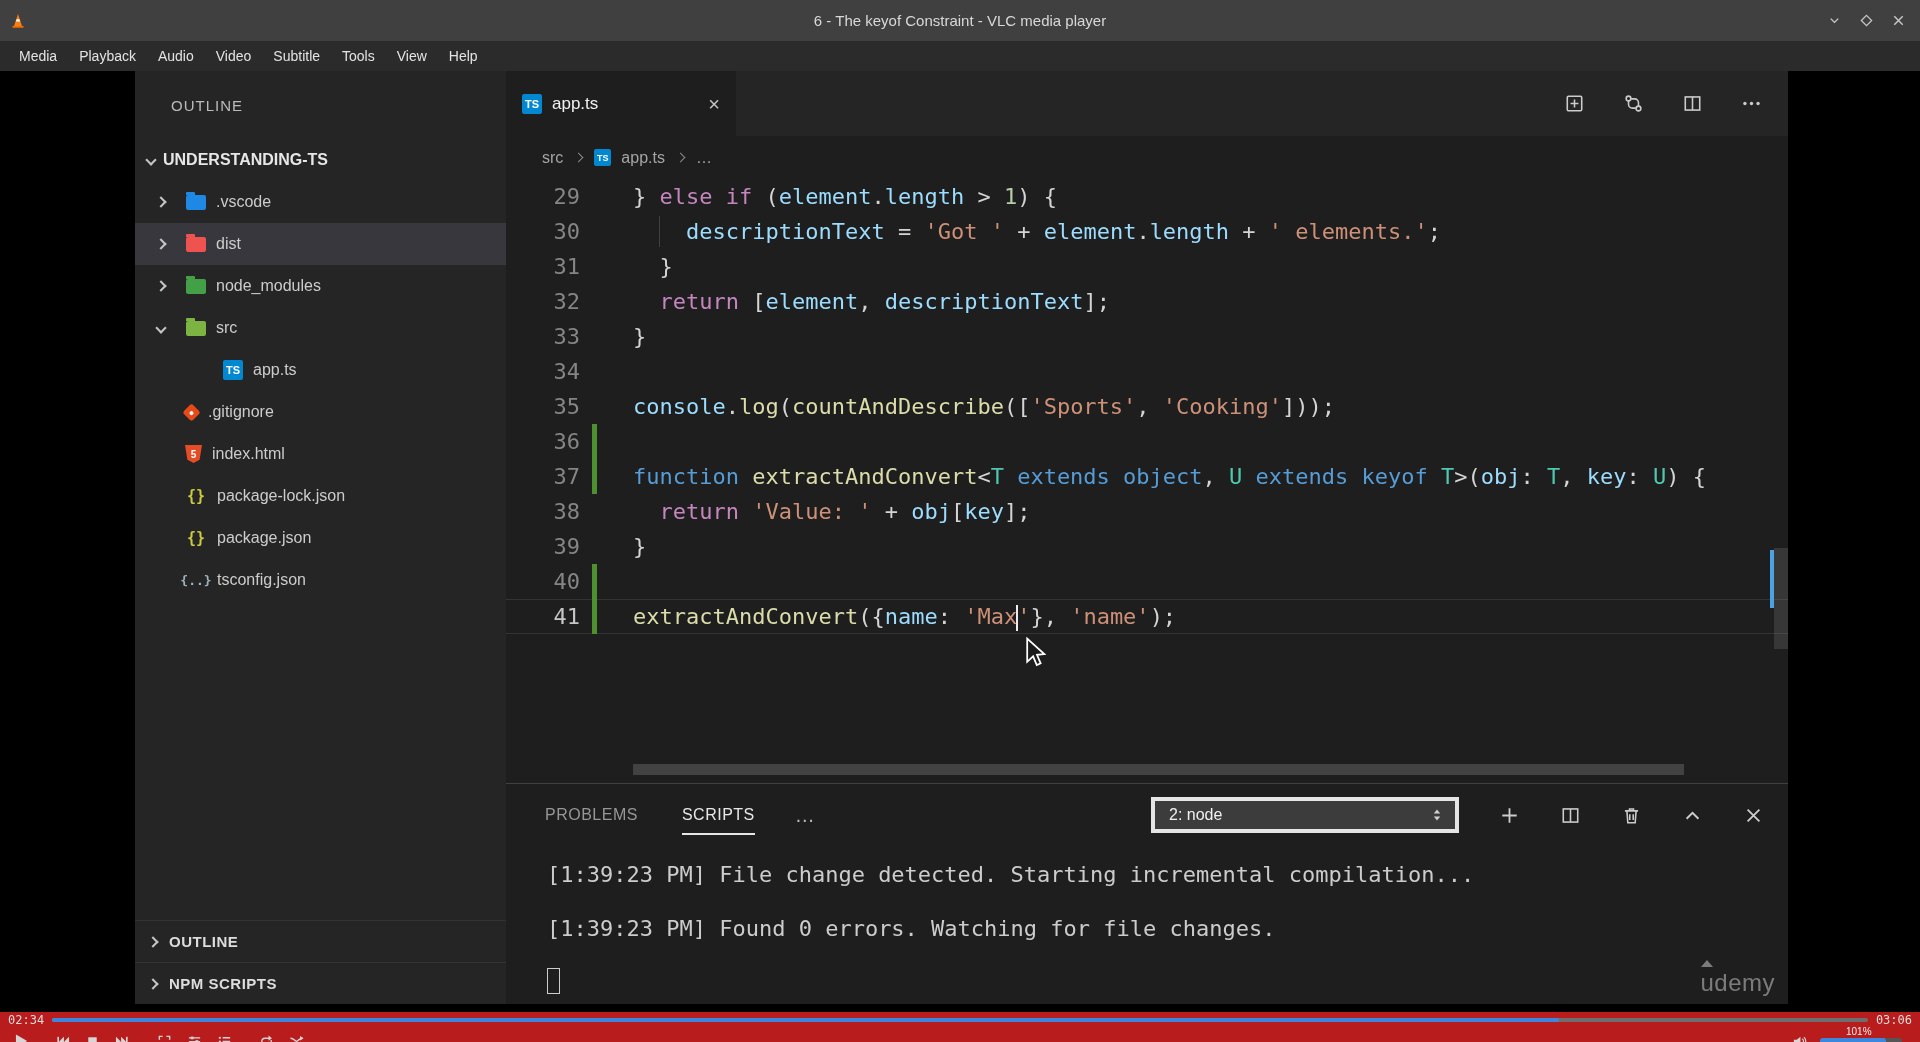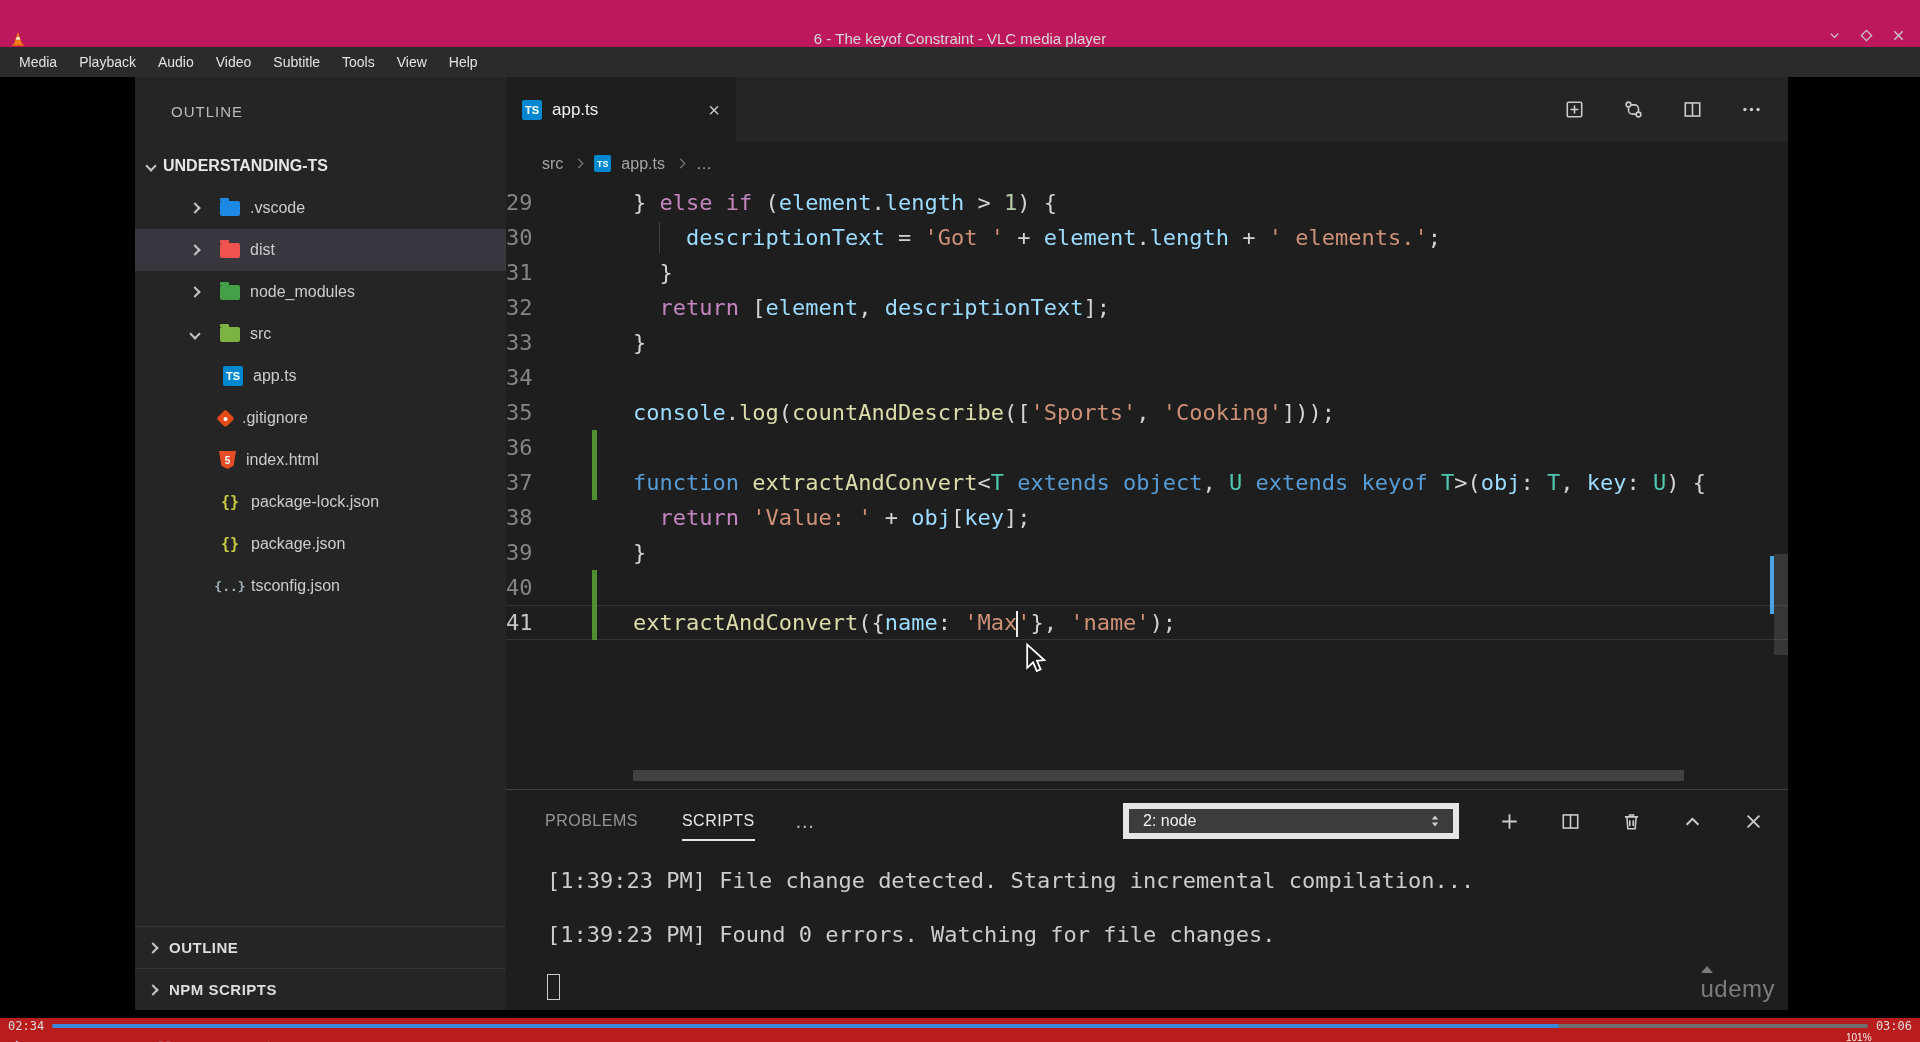--- a/index.html
+++ b/index.html
@@ -1,36 +1,36 @@
 <!DOCTYPE html>
 <html style="--c-ctrl: #C586C0; --c-kw: #569CD6; --c-type: #4EC9B0; --c-fn: #DCDCAA; --c-var: #9CDCFE; --c-str: #CE9178; --c-num: #B5CEA8; --c-fg: #D4D4D4; --c-gutter_added: #4e8f2f; --c-progress: #3b87dd; --c-selection_bg: #37373d;"><head>
 <meta charset="utf-8">
 <style>
   *{margin:0;padding:0;box-sizing:border-box}
   html,body{width:1920px;height:1042px;overflow:hidden;background:#000;font-family:"Liberation Sans",sans-serif}
   button{font-family:inherit;cursor:default}
 
   
-  .titlebar{height:47px;background:#be185d;display:flex;align-items:flex-end;position:relative;color:#c9c9c9}
+  .titlebar{height:41px;background:#404040;display:flex;align-items:center;position:relative;color:#c9c9c9}
   .cone{margin-left:10px;display:flex;z-index:2}
   .title-text{position:absolute;left:0;right:0;text-align:center;font-size:15px;color:#d8d8d8}
   .win-controls{margin-left:auto;display:flex;gap:8px;padding-right:10px;z-index:2}
   .win-btn{width:24px;height:24px;background:none;border:none;color:#c9c9c9;display:flex;align-items:center;justify-content:center}
   .win-btn svg{width:15px;height:15px}
   .menubar{height:30px;background:#2b2b2b;display:flex;align-items:center;padding-left:8px}
   .menu-item{font-size:14px;color:#e3e3e3;padding:4px 11px}
 
   .video{position:relative;height:941px;background:#000}
 
   
   .vscode{position:absolute;left:135px;top:0;width:1653px;height:933px;display:flex;background:#1e1e1e}
   .sidebar{width:371px;background:#252526;display:flex;flex-direction:column;flex:none;color:#cccccc}
   .explorer-header{height:68px;display:flex;align-items:center;padding-left:36px;font-size:15px;letter-spacing:1px;color:#bbbbbb}
   .root-row{height:42px;display:flex;align-items:center;padding-left:12px;gap:8px;font-weight:bold;font-size:16px;color:#e7e7e7}
-  .tree-row{height:42px;display:flex;align-items:center;padding-left:56px;font-size:16px;color:#cccccc}
+  .tree-row{height:42px;display:flex;align-items:center;padding-left:22px;font-size:16px;color:#cccccc}
   .tree-row.selected{background:#37373d}
   .tree-row.indent2{padding-left:60px}
   .chev-slot{width:28px;display:flex;align-items:center;flex:none}
   .chev{display:inline-block;width:8px;height:8px;border-right:2px solid #c5c5c5;border-bottom:2px solid #c5c5c5}
   .chev.right{transform:rotate(-45deg)}
   .chev.down{transform:rotate(45deg)}
   .ficon{width:22px;display:flex;align-items:center;justify-content:center;flex:none;margin-right:10px}
   .ficon.folder{width:20px;height:15px;border-radius:2px;position:relative;margin-left:1px}
   .ficon.folder::before{content:"";position:absolute;top:-3px;left:0;width:9px;height:3px;border-radius:1px 1px 0 0;background:inherit}
   .ficon.ts{width:20px;height:20px;background:#0288d1;color:#fff;font:bold 11px "Liberation Sans",sans-serif;border-radius:2px;display:flex;align-items:center;justify-content:center}
@@ -51,42 +51,42 @@
   .tab-actions{margin-left:auto;display:flex;align-items:center;gap:38px;padding-right:26px;color:#cccccc}
   .act-btn{background:none;border:none;color:#cccccc;display:flex;align-items:center;justify-content:center}
   .act-btn svg{width:21px;height:21px}
   .breadcrumb{height:43px;display:flex;align-items:center;gap:10px;padding-left:36px;color:#a5a5a5;font-size:16px}
   .bc-sep{width:7px;height:7px;border-right:1.6px solid #8a8a8a;border-bottom:1.6px solid #8a8a8a;transform:rotate(-45deg);margin:0 2px}
   .bc-ts{width:17px;height:17px;background:#0288d1;color:#fff;font:bold 9px "Liberation Sans",sans-serif;border-radius:2px;display:flex;align-items:center;justify-content:center}
 
   .editor{flex:1;position:relative;font:22px "DejaVu Sans Mono",monospace;line-height:35px;color:var(--c-fg,#d4d4d4);overflow:hidden}
   .code-line{display:flex;height:35px;position:relative}
   .code-line.current{box-shadow:inset 0 1px 0 #343434, inset 0 -1px 0 #343434}
-  .num{width:74px;flex:none;text-align:left;color:#858585}
+  .num{width:74px;flex:none;text-align:right;color:#858585}
   .code-line.current .num{color:#c6c6c6}
   .modgap{width:53px;flex:none;position:relative}
   .code-line.added .modgap::before{content:"";position:absolute;left:12px;top:0;bottom:0;width:5px;background:var(--c-gutter_added,#4e8f2f)}
   .text{white-space:pre;position:relative}
   .indent-guide{position:absolute;left:2ch;top:2px;bottom:2px;border-left:1px solid #404040}
   .tk-ctrl{color:var(--c-ctrl)} .tk-kw{color:var(--c-kw)} .tk-type{color:var(--c-type)}
   .tk-fn{color:var(--c-fn)} .tk-var{color:var(--c-var)} .tk-str{color:var(--c-str)}
   .tk-num{color:var(--c-num)} .tk-fg{color:var(--c-fg)}
   .caret{display:inline-block;width:2px;height:26px;background:#ececec;vertical-align:middle;margin:0 -1px}
   .hscroll{position:absolute;left:127px;bottom:8px;width:1051px;height:11px;background:rgba(121,121,121,.4)}
   .vscroll-thumb{position:absolute;right:0;top:369px;width:14px;height:101px;background:rgba(121,121,121,.28)}
   .ruler-mark{position:absolute;right:14px;top:371px;width:4px;height:58px;background:#4ba3e3}
 
   .panel{height:221px;border-top:1px solid rgba(128,128,128,.35);background:#1e1e1e;display:flex;flex-direction:column}
   .panel-header{height:62px;display:flex;align-items:center;padding-left:39px}
   .panel-tabs{display:flex;gap:44px}
   .panel-tab{background:none;border:none;font-size:16px;letter-spacing:.5px;color:#969696;height:40px}
   .panel-tab.active{color:#e7e7e7;box-shadow:inset 0 -2px 0 #e7e7e7}
   .panel-ellipsis{margin-left:40px;color:#bbbbbb;font-size:20px;letter-spacing:2px}
   .panel-right{margin-left:auto;display:flex;align-items:center;padding-right:24px;gap:40px}
-  .dropdown{width:336px;height:36px;background:#3c3c3c;border:6px solid #e5e5e5;color:#f0f0f0;font-size:16px;display:flex;align-items:center;padding:0 10px 0 14px}
+  .dropdown{width:308px;height:36px;background:#3c3c3c;border:4px solid #e5e5e5;color:#f0f0f0;font-size:16px;display:flex;align-items:center;padding:0 10px 0 14px}
   .dd-arrows{margin-left:auto;display:flex;color:#d0d0d0}
   .dd-arrows svg{width:16px;height:16px}
   .panel-actions{display:flex;gap:40px;align-items:center}
   .term-body{padding:14px 0 0 41px;font:22px "DejaVu Sans Mono",monospace;color:#cccccc}
   .term-line{line-height:30px;margin-bottom:24px;white-space:pre}
   .term-cursor{width:13px;height:26px;border:1.5px solid #cccccc;margin-top:2px}
 
   .watermark{position:absolute;right:145px;bottom:15px;color:rgba(215,215,215,.5);font-size:24px;letter-spacing:.5px;z-index:5}
   .udemy-mark{position:absolute;top:-9px;left:1px;width:0;height:0;border-left:6px solid transparent;border-right:6px solid transparent;border-bottom:7px solid rgba(215,215,215,.5)}
   .wm-wrap{position:relative;display:inline-block}

